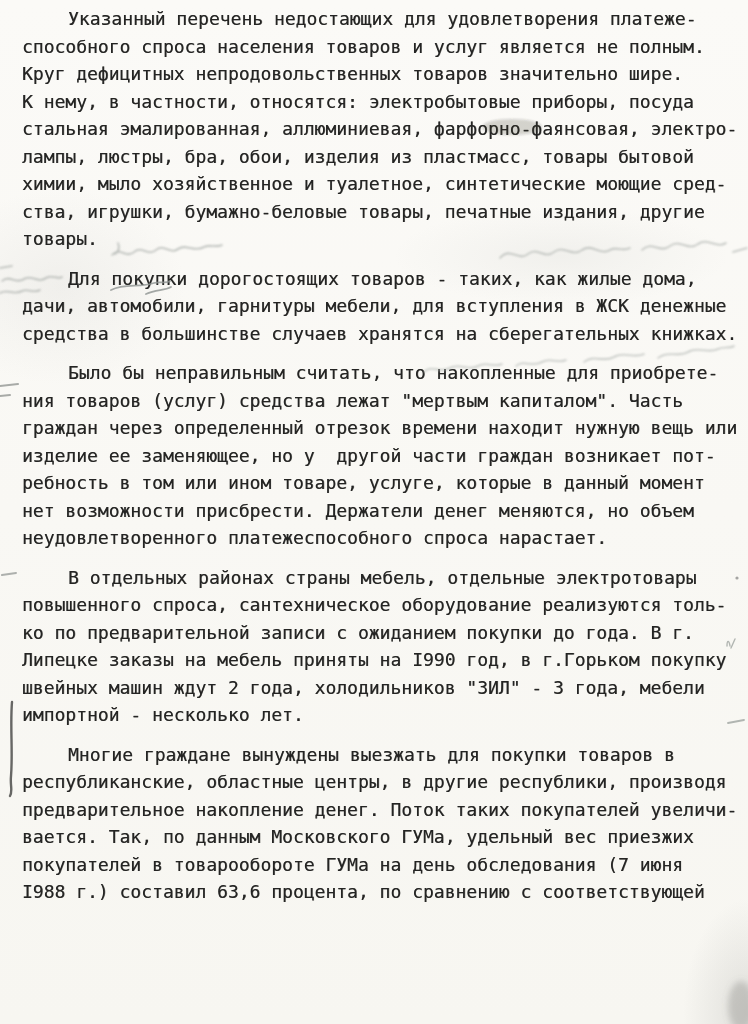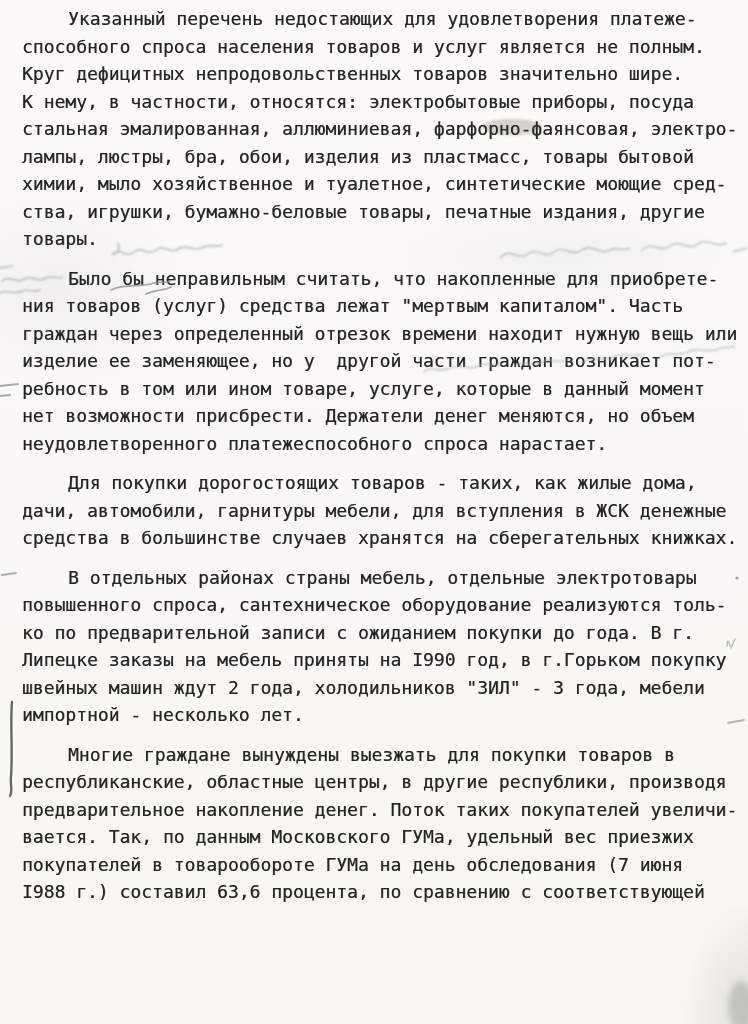--- a/index.html
+++ b/index.html
@@ -53,30 +53,30 @@
   <section class="text-body" id="text-body">
       <p class="para">Указанный перечень недостающих для удовлетворения платеже-
 способного спроса населения товаров и услуг является не полным.
 Круг дефицитных непродовольственных товаров значительно шире.
 К нему, в частности, относятся: электробытовые приборы, посуда
 стальная эмалированная, аллюминиевая, фарфорно-фаянсовая, электро-
 лампы, люстры, бра, обои, изделия из пластмасс, товары бытовой
 химии, мыло хозяйственное и туалетное, синтетические моющие сред-
 ства, игрушки, бумажно-беловые товары, печатные издания, другие
 товары.</p>
+      <p class="para">Для покупки дорогостоящих товаров - таких, как жилые дома,
+дачи, автомобили, гарнитуры мебели, для вступления в ЖСК денежные
+средства в большинстве случаев хранятся на сберегательных книжках.</p>
       <p class="para">Было бы неправильным считать, что накопленные для приобрете-
 ния товаров (услуг) средства лежат "мертвым капиталом". Часть
 граждан через определенный отрезок времени находит нужную вещь или
 изделие ее заменяющее, но у  другой части граждан возникает пот-
 ребность в том или ином товаре, услуге, которые в данный момент
 нет возможности присбрести. Держатели денег меняются, но объем
 неудовлетворенного платежеспособного спроса нарастает.</p>
-      <p class="para">Для покупки дорогостоящих товаров - таких, как жилые дома,
-дачи, автомобили, гарнитуры мебели, для вступления в ЖСК денежные
-средства в большинстве случаев хранятся на сберегательных книжках.</p>
       <p class="para">В отдельных районах страны мебель, отдельные электротовары
 повышенного спроса, сантехническое оборудование реализуются толь-
 ко по предварительной записи с ожиданием покупки до года. В г.
 Липецке заказы на мебель приняты на I990 год, в г.Горьком покупку
 швейных машин ждут 2 года, холодильников "ЗИЛ" - 3 года, мебели
 импортной - несколько лет.</p>
       <p class="para">Многие граждане вынуждены выезжать для покупки товаров в
 республиканские, областные центры, в другие республики, производя
 предварительное накопление денег. Поток таких покупателей увеличи-
 вается. Так, по данным Московского ГУМа, удельный вес приезжих

